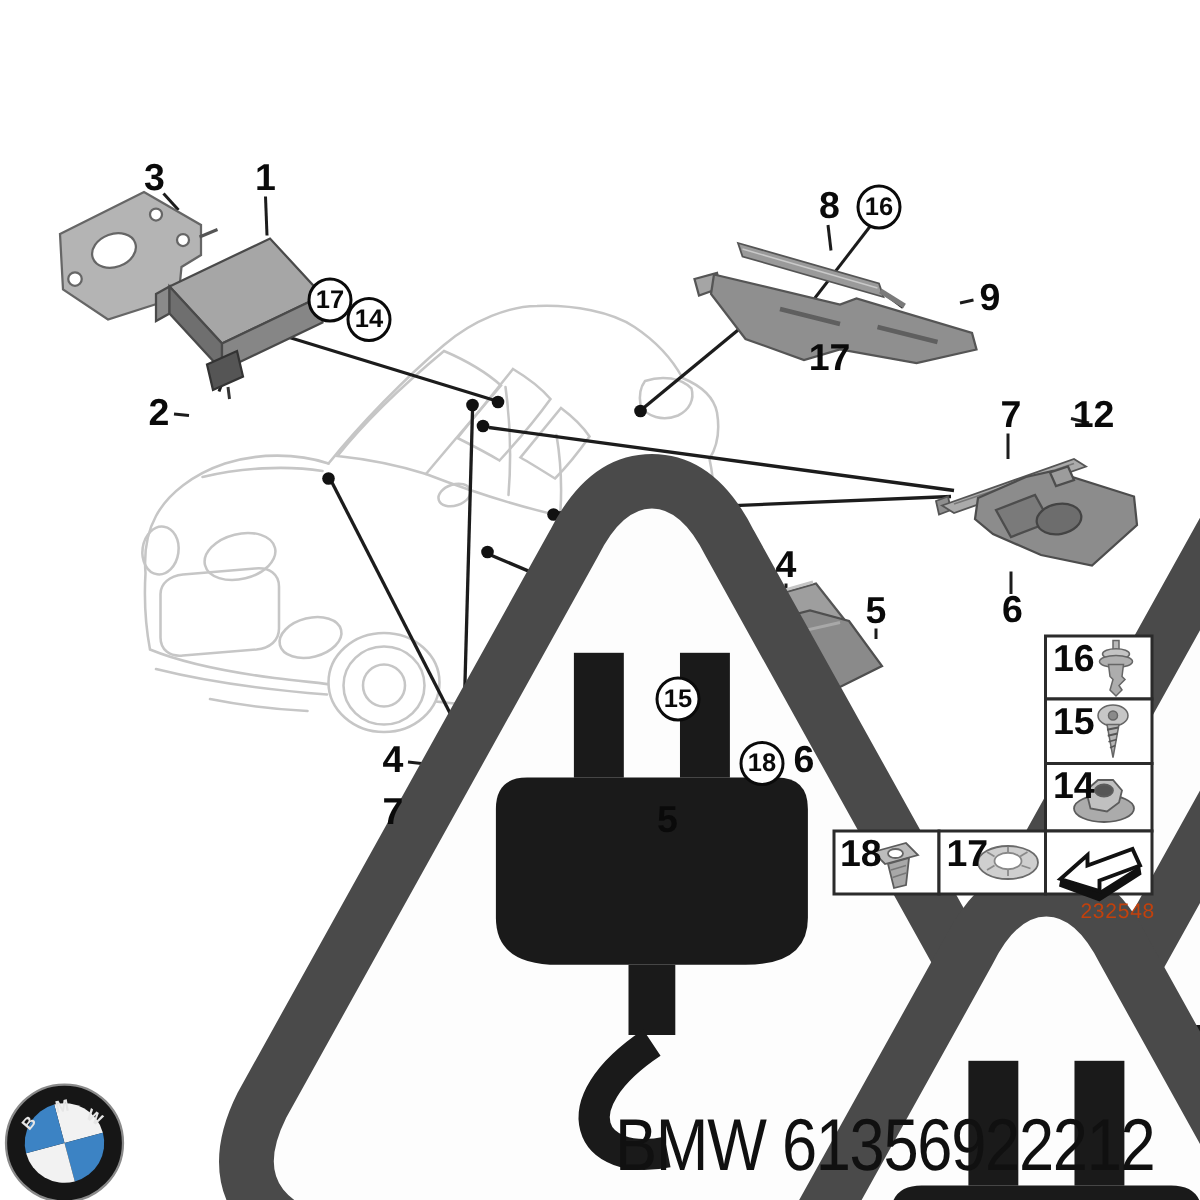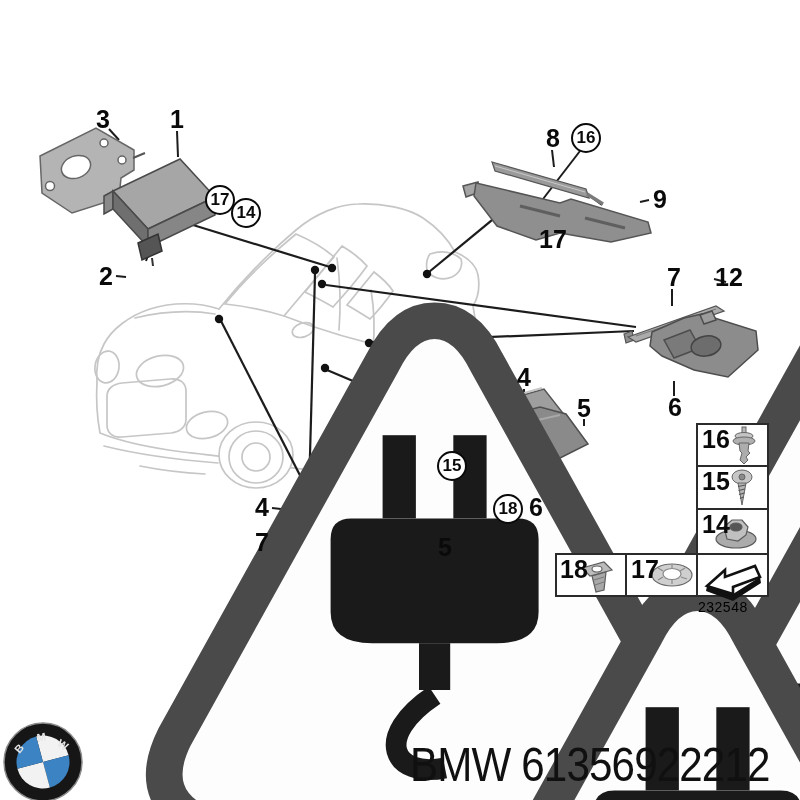--- a/index.html
+++ b/index.html
@@ -5,22 +5,22 @@
   html,body{margin:0;padding:0;background:#fff;}
   .stage{position:relative;width:800px;height:800px;background:#fff;overflow:hidden;
          font-family:"Liberation Sans", sans-serif;}
   .art{position:absolute;left:0;top:0;width:800px;height:800px;}
   .lbl{position:absolute;transform:translate(-50%,-50%);font-weight:bold;font-size:25px;
        color:#0a0a0a;line-height:1;white-space:nowrap;}
   .circ{position:absolute;width:26px;height:26px;border:2.5px solid #0a0a0a;border-radius:50%;
         background:#fff;font-weight:bold;font-size:17px;line-height:26px;text-align:center;
         color:#0a0a0a;transform:translate(-50%,-50%);}
   .tnum{position:absolute;font-weight:bold;font-size:25px;color:#0a0a0a;line-height:1;}
-  .dwg{position:absolute;left:698px;top:599px;width:72px;text-align:left;
-       font-size:14px;color:#000000;letter-spacing:.5px;}
+  .dwg{position:absolute;left:698px;top:599px;width:72px;text-align:right;
+       font-size:14px;color:#c2410c;letter-spacing:.5px;}
   .caption{position:absolute;left:410px;top:736px;font-size:49px;color:#101010;
            letter-spacing:-1px;white-space:nowrap;transform:scaleX(.86);transform-origin:left top;}
 </style>
 </head>
 <body>
 
 <div class="stage">
 
 <svg class="art" viewBox="0 0 800 800">
   <defs>

